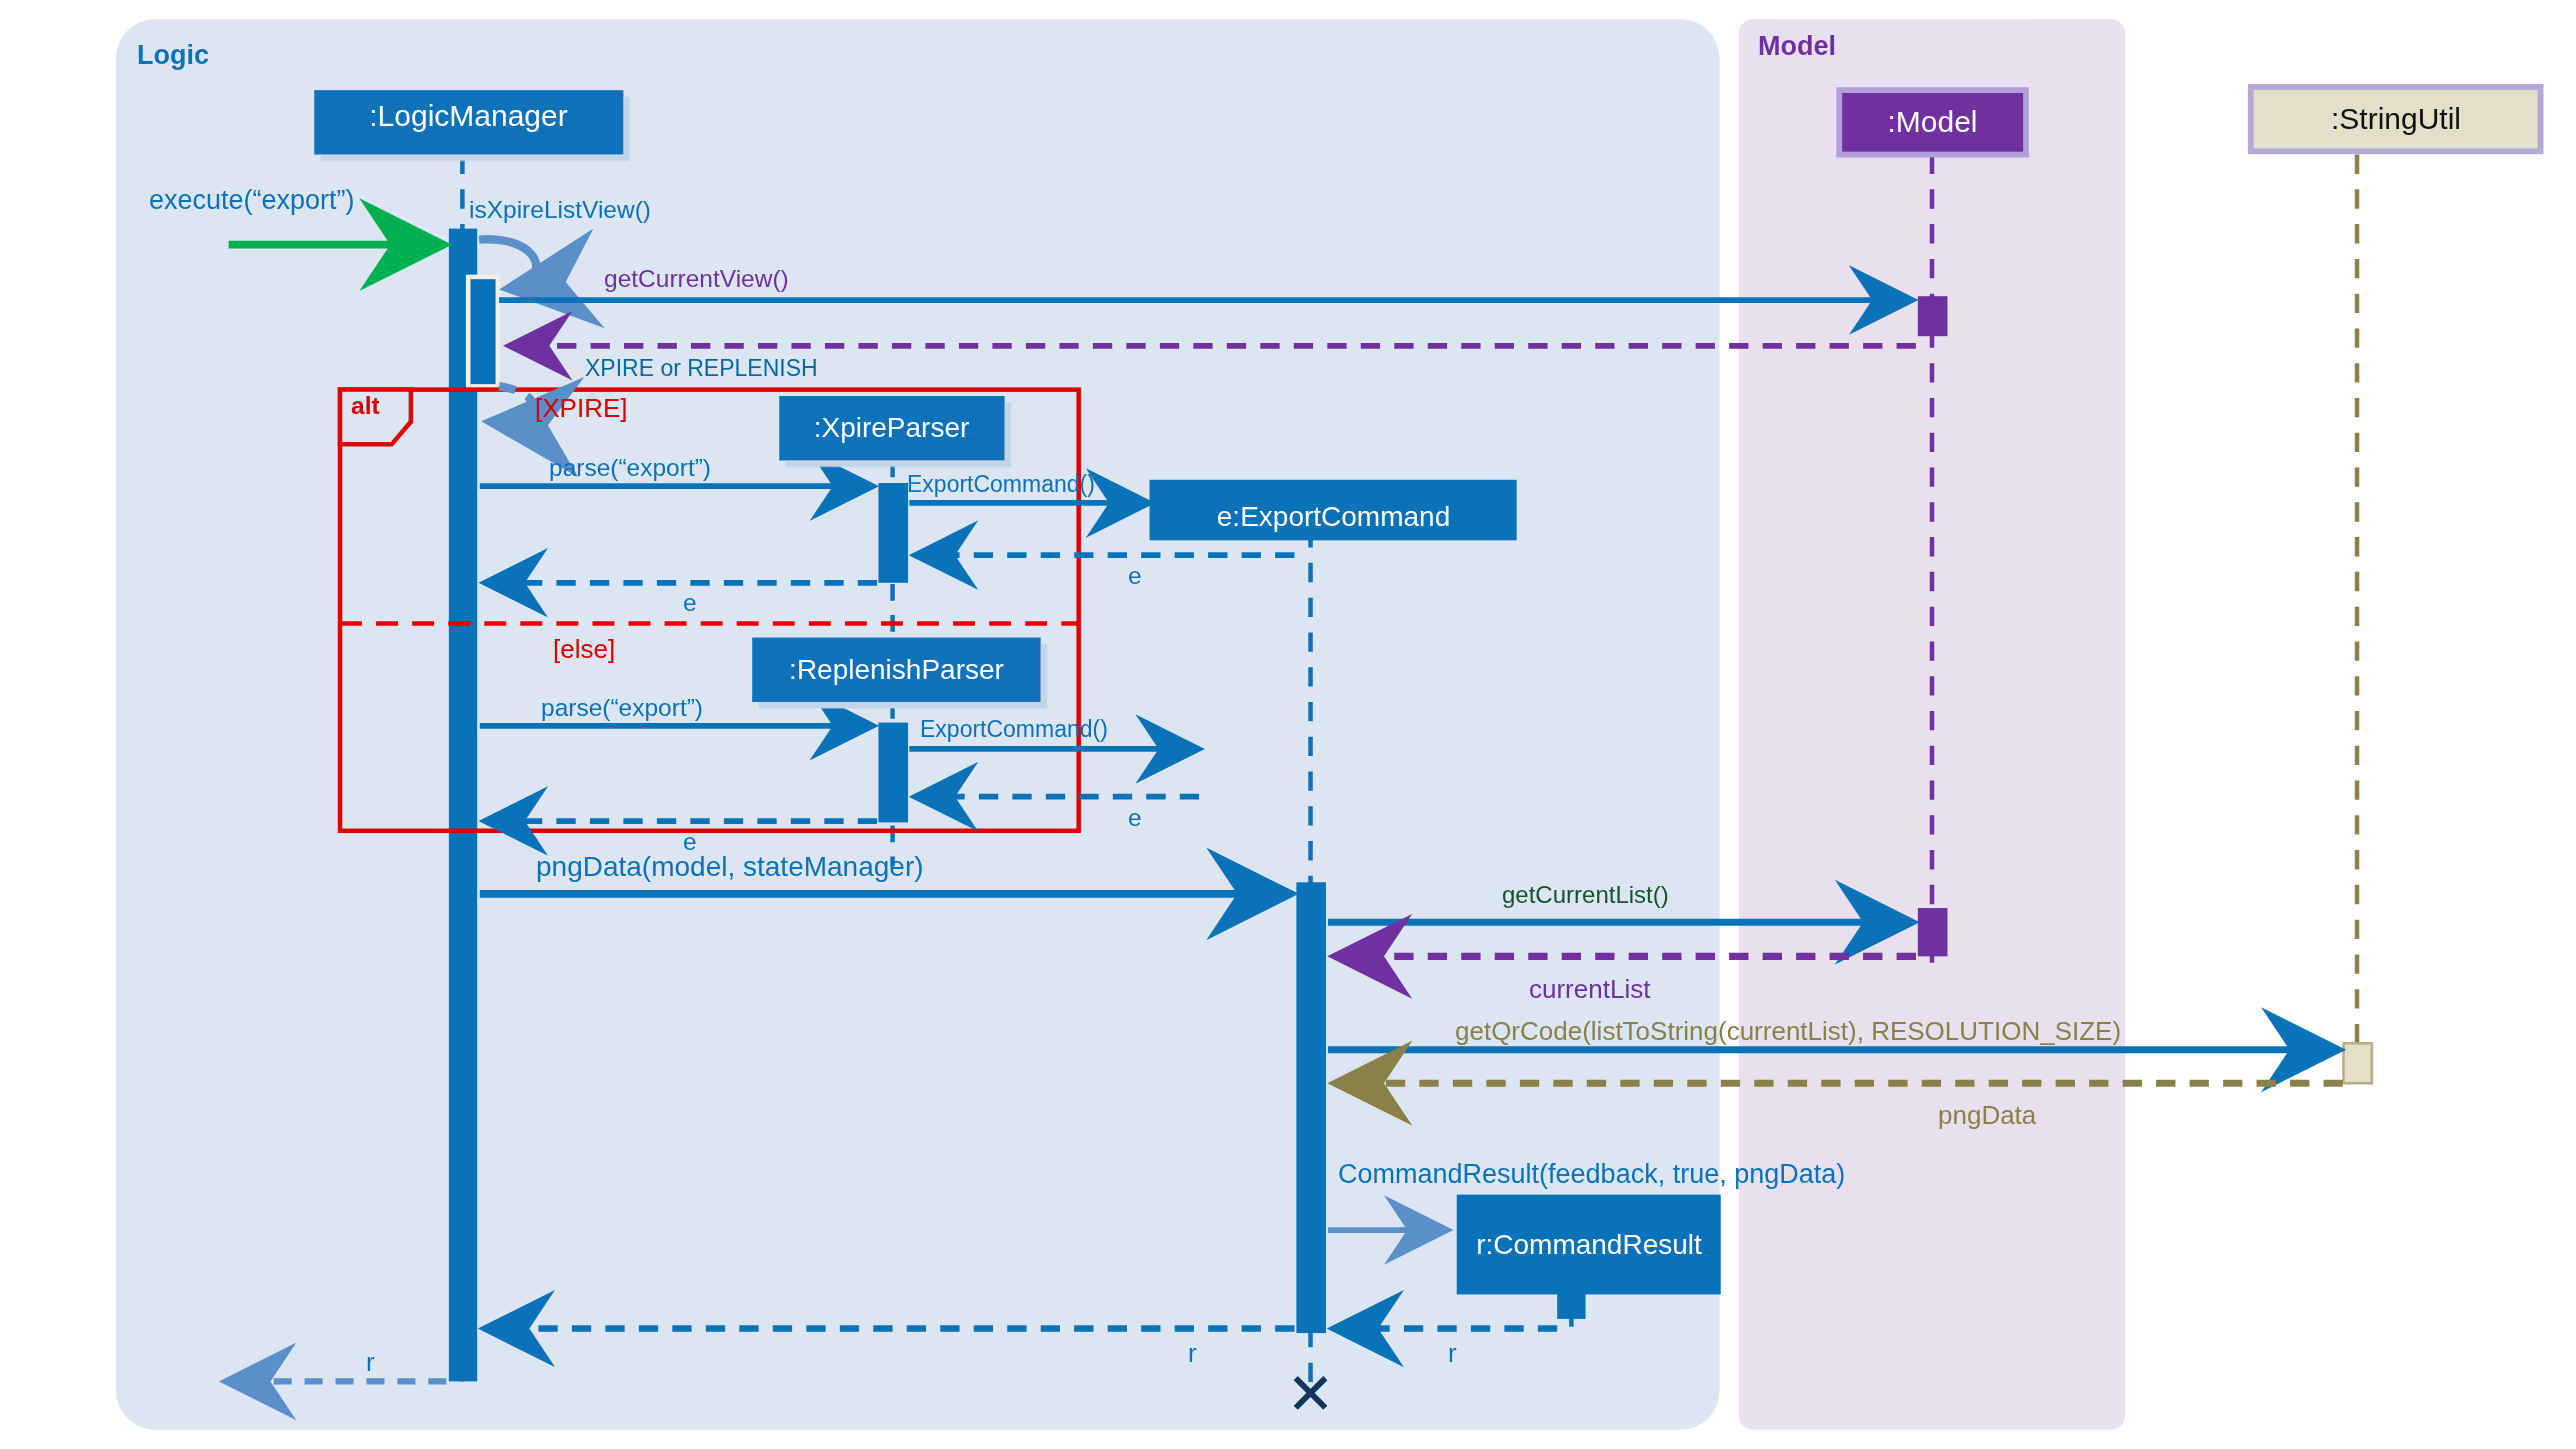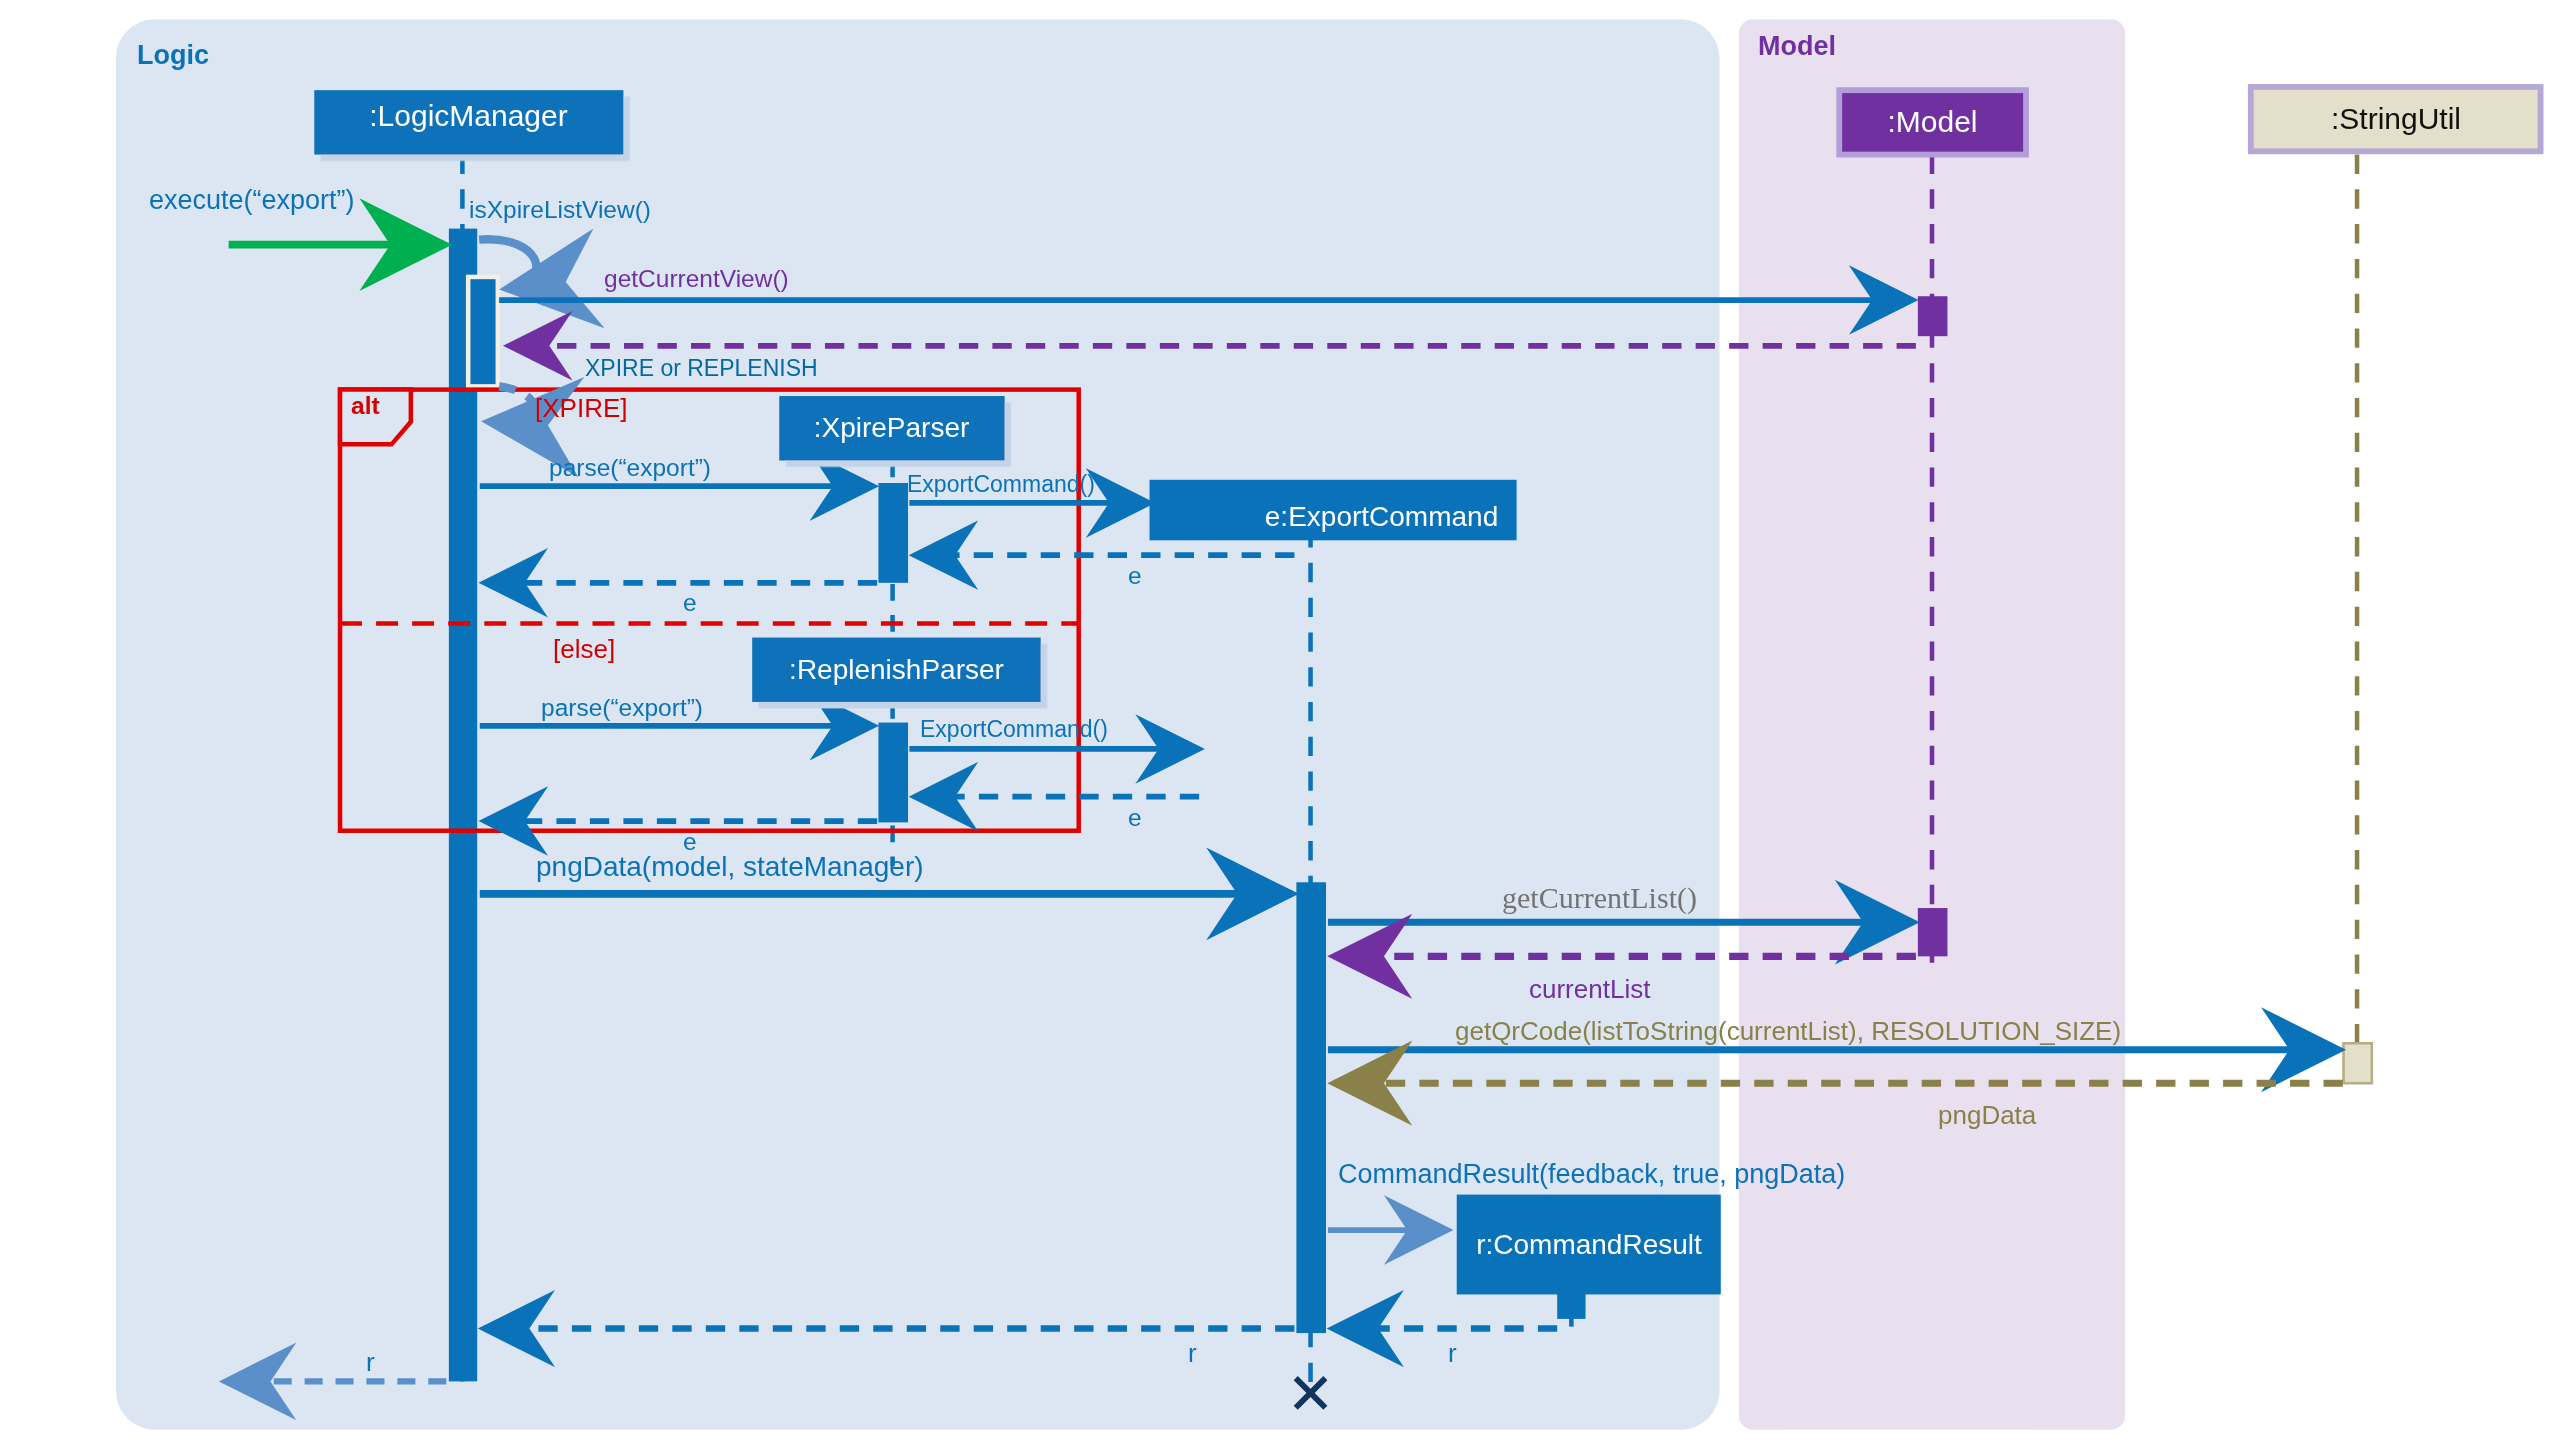--- a/index.html
+++ b/index.html
@@ -137,21 +137,21 @@
     <line x1="2058" y1="2140" x2="2012" y2="2186" stroke="#10355e" stroke-width="9"></line>
   </g>
 </svg>
 
 <div style="position:absolute;left:137px;top:40px;font-size:27px;font-weight:bold;color:#0a72b9;">Logic</div>
 <div style="position:absolute;left:1758px;top:31px;font-size:27px;font-weight:bold;color:#7030a0;">Model</div>
 
 <div style="position:absolute;left:314px;top:90px;width:309px;height:52px;display:flex;align-items:center;justify-content:center;color:#fff;font-size:30px;">:LogicManager</div>
 <div style="position:absolute;left:779px;top:396px;width:225px;height:64px;display:flex;align-items:center;justify-content:center;color:#fff;font-size:28px;">:XpireParser</div>
 <div style="position:absolute;left:752px;top:638px;width:289px;height:64px;display:flex;align-items:center;justify-content:center;color:#fff;font-size:28px;">:ReplenishParser</div>
-<div style="position:absolute;left:1150px;top:480px;width:367px;height:73px;display:flex;align-items:center;justify-content:center;color:#fff;font-size:28px;padding-left:48px;">e:ExportCommand</div>
+<div style="position:absolute;left:1150px;top:480px;width:367px;height:73px;display:flex;align-items:center;justify-content:center;color:#fff;font-size:28px;">e:ExportCommand</div>
 <div style="position:absolute;left:1457px;top:1195px;width:264px;height:100px;display:flex;flex-direction:row;align-items:center;justify-content:center;color:#fff;font-size:28px;line-height:1.15;">
   <span>r:Command</span>
   <span>Result</span>
 </div>
 <div style="position:absolute;left:1839px;top:90px;width:187px;height:64px;display:flex;align-items:center;justify-content:center;color:#fff;font-size:30px;">:Model</div>
 <div style="position:absolute;left:2251px;top:87px;width:290px;height:64px;display:flex;align-items:center;justify-content:center;color:#111;font-size:30px;">:StringUtil</div>
 
 <div style="position:absolute;left:351px;top:392px;font-size:24.5px;font-weight:bold;color:#d40000;">alt</div>
 <div style="position:absolute;left:535px;top:393px;font-size:26px;color:#d40000;">[XPIRE]</div>
 <div style="position:absolute;left:553px;top:634px;font-size:26px;color:#d40000;">[else]</div>
@@ -166,21 +166,21 @@
 <div style="position:absolute;left:1128px;top:562px;font-size:24.5px;color:#0a72b9;">e</div>
 <div style="position:absolute;left:683px;top:589px;font-size:24.5px;color:#0a72b9;">e</div>
 
 <div style="position:absolute;left:541px;top:694px;font-size:24.5px;color:#0a72b9;">parse(“export”)</div>
 <div style="position:absolute;left:920px;top:716px;font-size:23px;color:#0a72b9;">ExportCommand()</div>
 <div style="position:absolute;left:1128px;top:804px;font-size:24.5px;color:#0a72b9;">e</div>
 <div style="position:absolute;left:683px;top:828px;font-size:24.5px;color:#0a72b9;">e</div>
 
 <div style="position:absolute;left:536px;top:851px;font-size:28px;color:#0a72b9;">pngData(model, stateManager)</div>
 
-<div style="position:absolute;left:1502px;top:881px;font-size:30px;color:#737373;font-family:Liberation Serif, serif;">getCurrentList()</div>
+<div style="position:absolute;left:1502px;top:881px;font-size:24px;color:#14532d;">getCurrentList()</div>
 <div style="position:absolute;left:1529px;top:974px;font-size:26px;color:#7030a0;">currentList</div>
 
 <div style="position:absolute;left:1455px;top:1016px;font-size:26px;color:#8a8049;white-space:nowrap;">getQrCode(listToString(currentList), RESOLUTION_SIZE)</div>
 <div style="position:absolute;left:1938px;top:1100px;font-size:26px;color:#8a8049;">pngData</div>
 
 <div style="position:absolute;left:1338px;top:1159px;font-size:27px;color:#0a72b9;white-space:nowrap;">CommandResult(feedback, true, pngData)</div>
 
 <div style="position:absolute;left:1448px;top:1338px;font-size:26px;color:#0a72b9;">r</div>
 <div style="position:absolute;left:1188px;top:1338px;font-size:26px;color:#0a72b9;">r</div>
 <div style="position:absolute;left:366px;top:1347px;font-size:26px;color:#0a72b9;">r</div>

